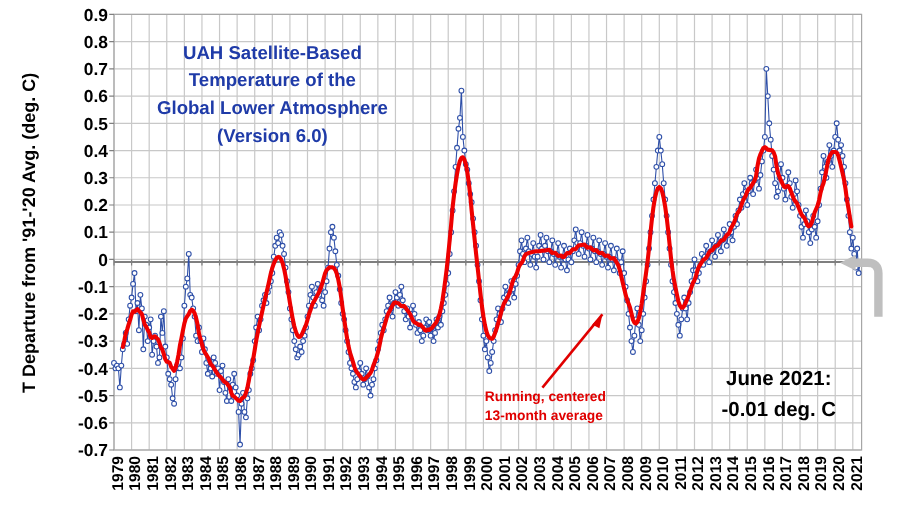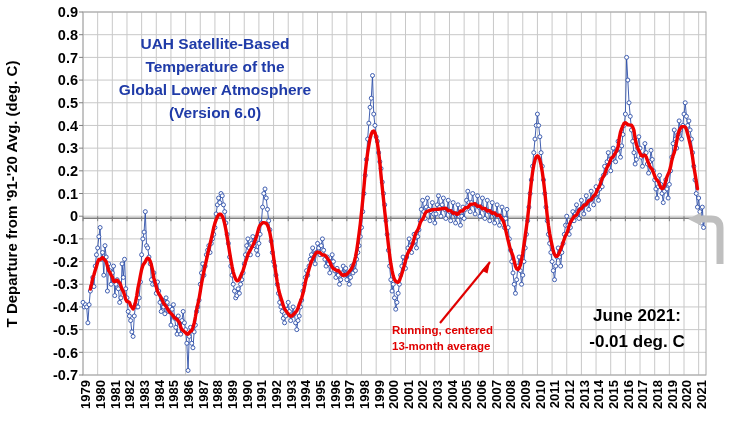--- a/index.html
+++ b/index.html
@@ -1,18 +1,18 @@
 <!DOCTYPE html>
 <html><head>
 <meta charset="utf-8">
 <style>
   html,body{margin:0;padding:0;background:#ffffff;}
   body{width:749px;height:432px;position:relative;overflow:hidden;
        font-family:"Liberation Sans",sans-serif;}
-  #chart-root{position:absolute;left:0;top:0;width:658px;height:432px;}
+  #chart-root{position:absolute;left:12px;top:0;width:658px;height:432px;}
   svg{display:block;}
   .ylabel-text{font-family:"Liberation Sans",sans-serif;font-weight:bold;
        font-size:15px;fill:#000;}
   .ytick-text{font-family:"Liberation Sans",sans-serif;font-weight:bold;
        font-size:14.5px;fill:#000;}
   .xtick-text{font-family:"Liberation Sans",sans-serif;font-weight:bold;
        font-size:13px;fill:#000;}
   .title-text{font-family:"Liberation Sans",sans-serif;font-weight:bold;
        font-size:15.5px;fill:#1F3BA8;}
   .annot-text{font-family:"Liberation Sans",sans-serif;font-weight:bold;

